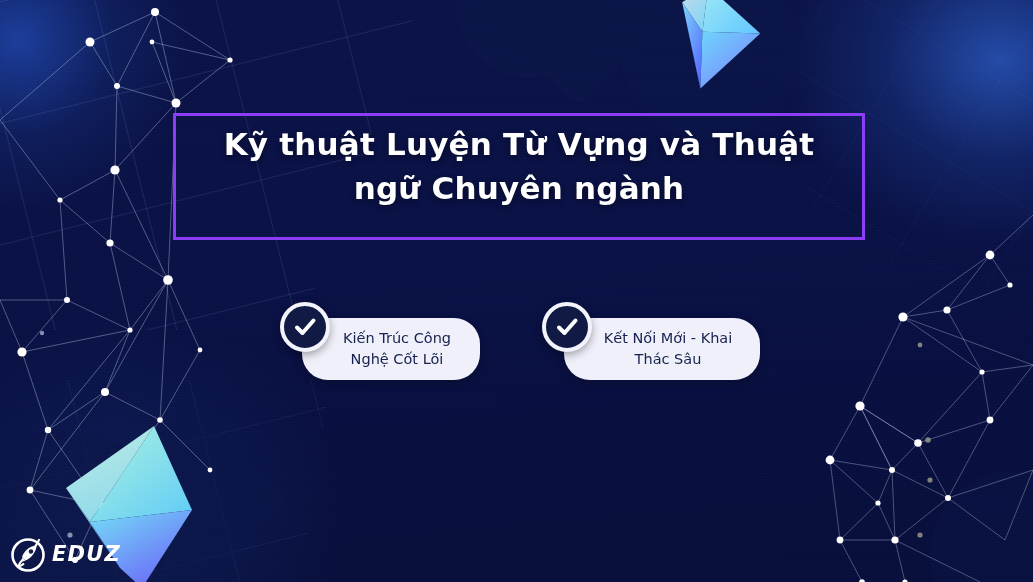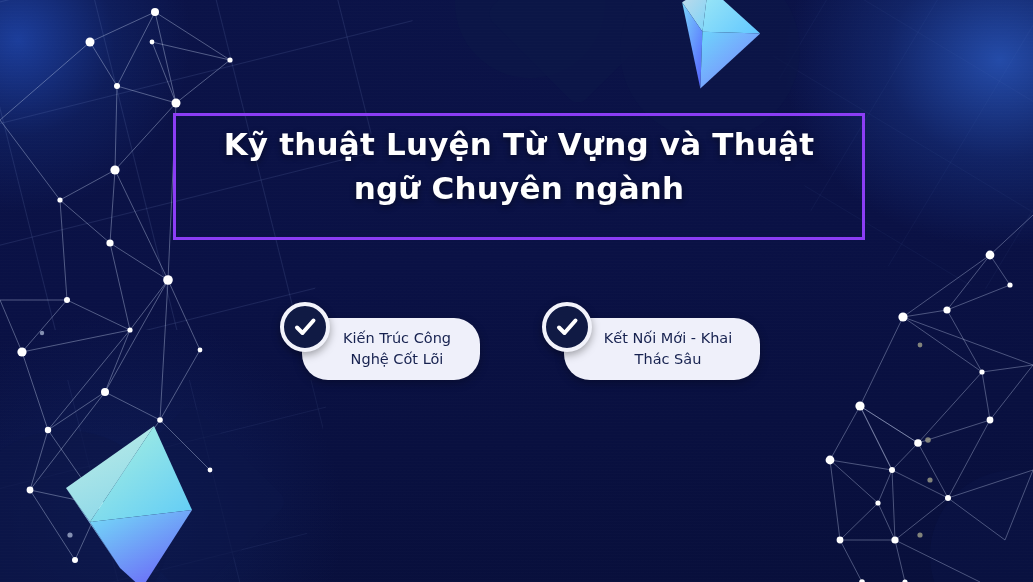--- a/index.html
+++ b/index.html
@@ -329,15 +329,26 @@
       <svg width="26" height="26" viewBox="0 0 26 26">
         <path d="M5 13.5 L10.5 19 L21.5 6.5" stroke="#ffffff" stroke-width="4" stroke-linecap="round" stroke-linejoin="round" fill="none"></path>
       </svg>
     </div>
     <div class="badge-pill" style="margin-left:22px;width:196px;">
       <span class="badge-label">Kết Nối Mới - Khai
 Thác Sâu</span>
     </div>
   </div>
 
+  <div id="logo">
+    <svg id="logo-mark" width="40" height="40" viewBox="0 0 40 40">
+      <circle cx="20" cy="21" r="15.5" fill="none" stroke="#ffffff" stroke-width="2.6"></circle>
+      <path d="M31 6 L27 13" stroke="#ffffff" stroke-width="2.2" stroke-linecap="round"></path>
+      <path d="M27.5 11.5 C22 12 16 17 14 23 L17.5 26.5 C23 24.5 27.5 18.5 28.5 12.8 Z" fill="#ffffff"></path>
+      <path d="M14.5 23.5 L12 28.5 L17.5 26.5 Z" fill="#ffffff"></path>
+      <circle cx="23" cy="17.5" r="2.2" fill="#101a44"></circle>
+      <path d="M13.5 27 C11 29.5 10.5 32.5 10.5 32.5 C10.5 32.5 13.5 32 16 29.5" fill="none" stroke="#ffffff" stroke-width="2"></path>
+    </svg>
+    <span id="logo-text">EDUZ</span>
+  </div>
 
   <div id="veil"></div>
 </div>
 
 </body></html>

